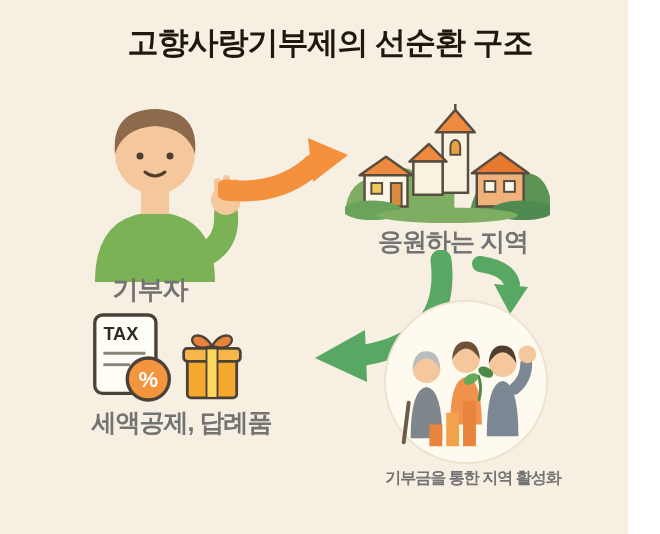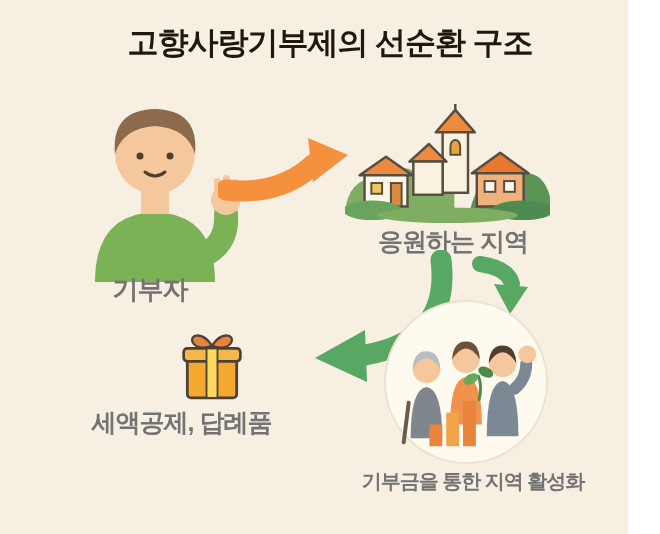--- a/index.html
+++ b/index.html
@@ -12,21 +12,21 @@
   .abs { position:absolute; }
   .title {
     top:22px; left:0; width:660px; text-align:center;
     font-size:31px; font-weight:800; color:#1f1710; letter-spacing:-1px;
   }
   .node-label {
     font-weight:800; color:#737373; text-align:center; letter-spacing:-1px;
   }
   .donor-label   { left:55px;  top:272px; width:190px; font-size:26px; }
   .region-label  { left:353px; top:225px; width:200px; font-size:25px; }
-  .revit-label   { left:298px; top:468px; width:350px; font-size:20px; }
+  .revit-label   { left:298px; top:468px; width:350px; font-size:16px; }
   .benefit-label { left:54px;  top:406px; width:255px; font-size:25px; }
   .person-illus  { left:70px;  top:92px;  width:170px; height:190px; }
   .village-illus { left:345px; top:103px; width:205px; height:122px; }
   .circle-illus  { left:382px; top:298px; width:168px; height:168px; }
   .tax-illus     { left:90px;  top:310px; width:86px;  height:96px; }
   .gift-illus    { left:180px; top:326px; width:64px;  height:76px; }
   .arrow-orange  { left:218px; top:134px; width:132px; height:76px; }
   .arrow-green-s { left:470px; top:256px; width:62px;  height:60px; }
   .arrow-green-l { left:253px; top:250px; width:200px; height:142px; }
   svg { display:block; width:100%; height:100%; }
@@ -123,20 +123,30 @@
       <rect x="65" y="116" width="13" height="34" fill="#f2a24a"></rect>
       <rect x="82" y="104" width="13" height="46" fill="#e8843b"></rect>
       <path d="M98 104 Q102 88 97 78" stroke="#4e8b4a" stroke-width="3" fill="none"></path>
       <ellipse cx="90" cy="82" rx="8" ry="5" fill="#66a857" transform="rotate(-30 90 82)"></ellipse>
       <ellipse cx="105" cy="75" rx="8" ry="5" fill="#4e8b4a" transform="rotate(25 105 75)"></ellipse>
     </svg>
   </div>
 
   <div class="abs node-label revit-label">기부금을 통한 지역 활성화</div>
 
+  <div class="abs tax-illus">
+    <svg viewBox="0 0 90 100">
+      <rect x="5" y="5" width="64" height="82" rx="8" fill="#fffdf6" stroke="#4a4138" stroke-width="3.5"></rect>
+      <text x="14" y="31" font-size="19" font-weight="bold" fill="#2f2a24" font-family="Liberation Sans, sans-serif">TAX</text>
+      <line x1="14" y1="45" x2="58" y2="45" stroke="#8a8376" stroke-width="3"></line>
+      <line x1="14" y1="57" x2="42" y2="57" stroke="#8a8376" stroke-width="3"></line>
+      <circle cx="61" cy="72" r="22" fill="#f2953c" stroke="#4a4138" stroke-width="3.5"></circle>
+      <text x="61" y="80" font-size="23" font-weight="bold" fill="#ffffff" text-anchor="middle" font-family="Liberation Sans, sans-serif">%</text>
+    </svg>
+  </div>
 
   <div class="abs gift-illus">
     <svg viewBox="0 0 70 82">
       <path d="M35 21 C24 4 8 9 15 19 C20 25 30 23 35 21 Z" fill="#e8833c" stroke="#4a4138" stroke-width="2.5"></path>
       <path d="M35 21 C46 4 62 9 55 19 C50 25 40 23 35 21 Z" fill="#e8833c" stroke="#4a4138" stroke-width="2.5"></path>
       <rect x="8" y="34" width="54" height="44" rx="4" fill="#f5a82e" stroke="#4a4138" stroke-width="3"></rect>
       <rect x="4" y="24" width="62" height="14" rx="4" fill="#f7b64a" stroke="#4a4138" stroke-width="3"></rect>
       <rect x="29" y="24" width="12" height="54" fill="#ffd95e" stroke="#4a4138" stroke-width="2"></rect>
     </svg>
   </div>

